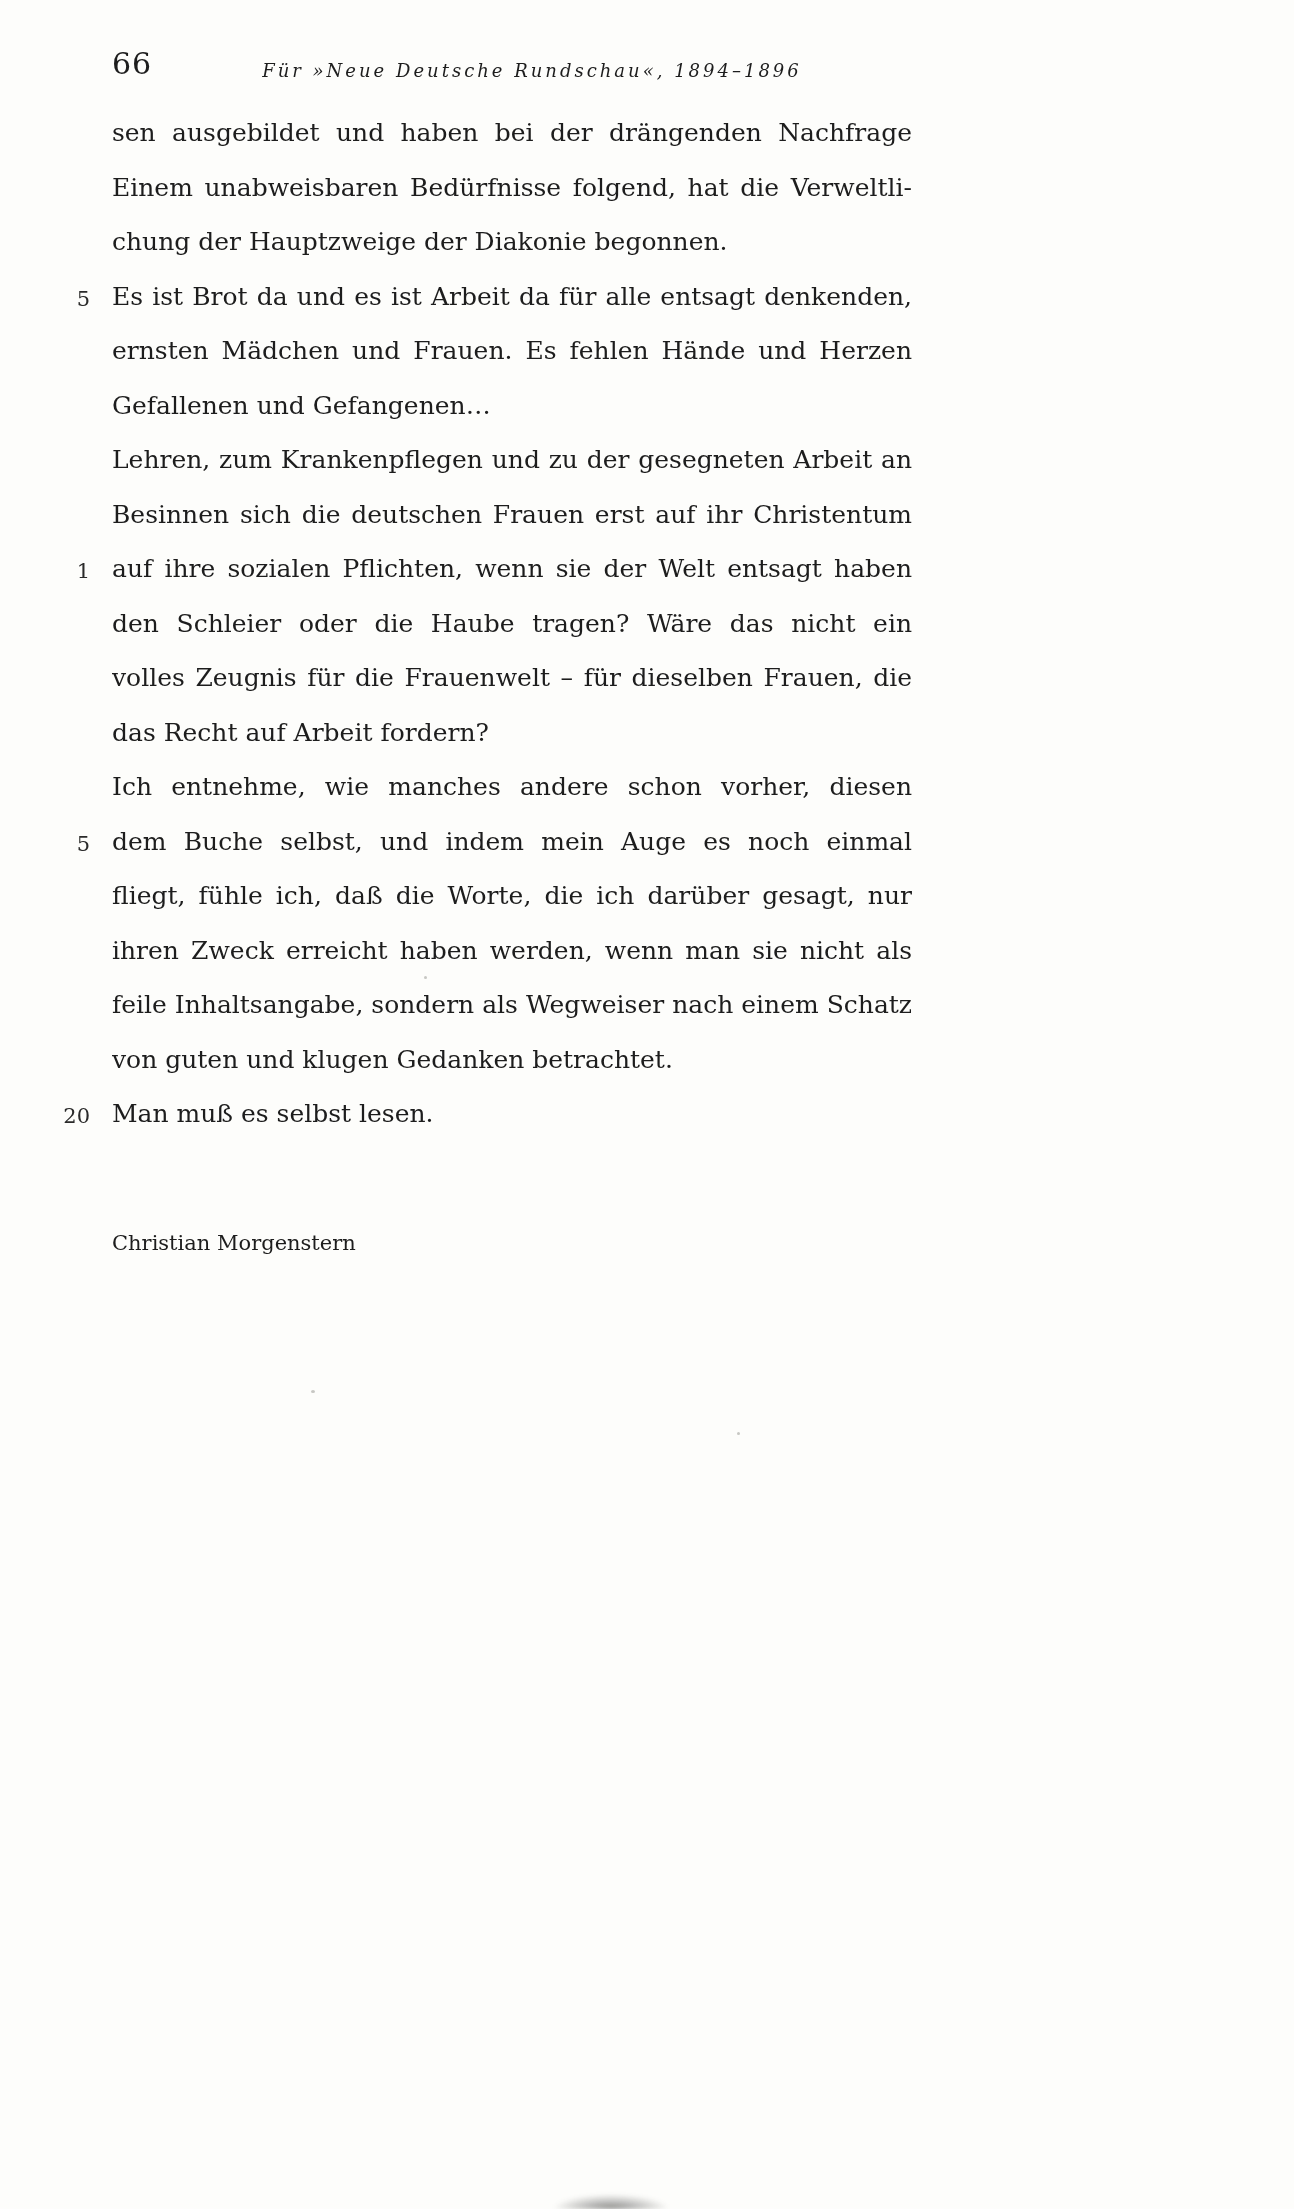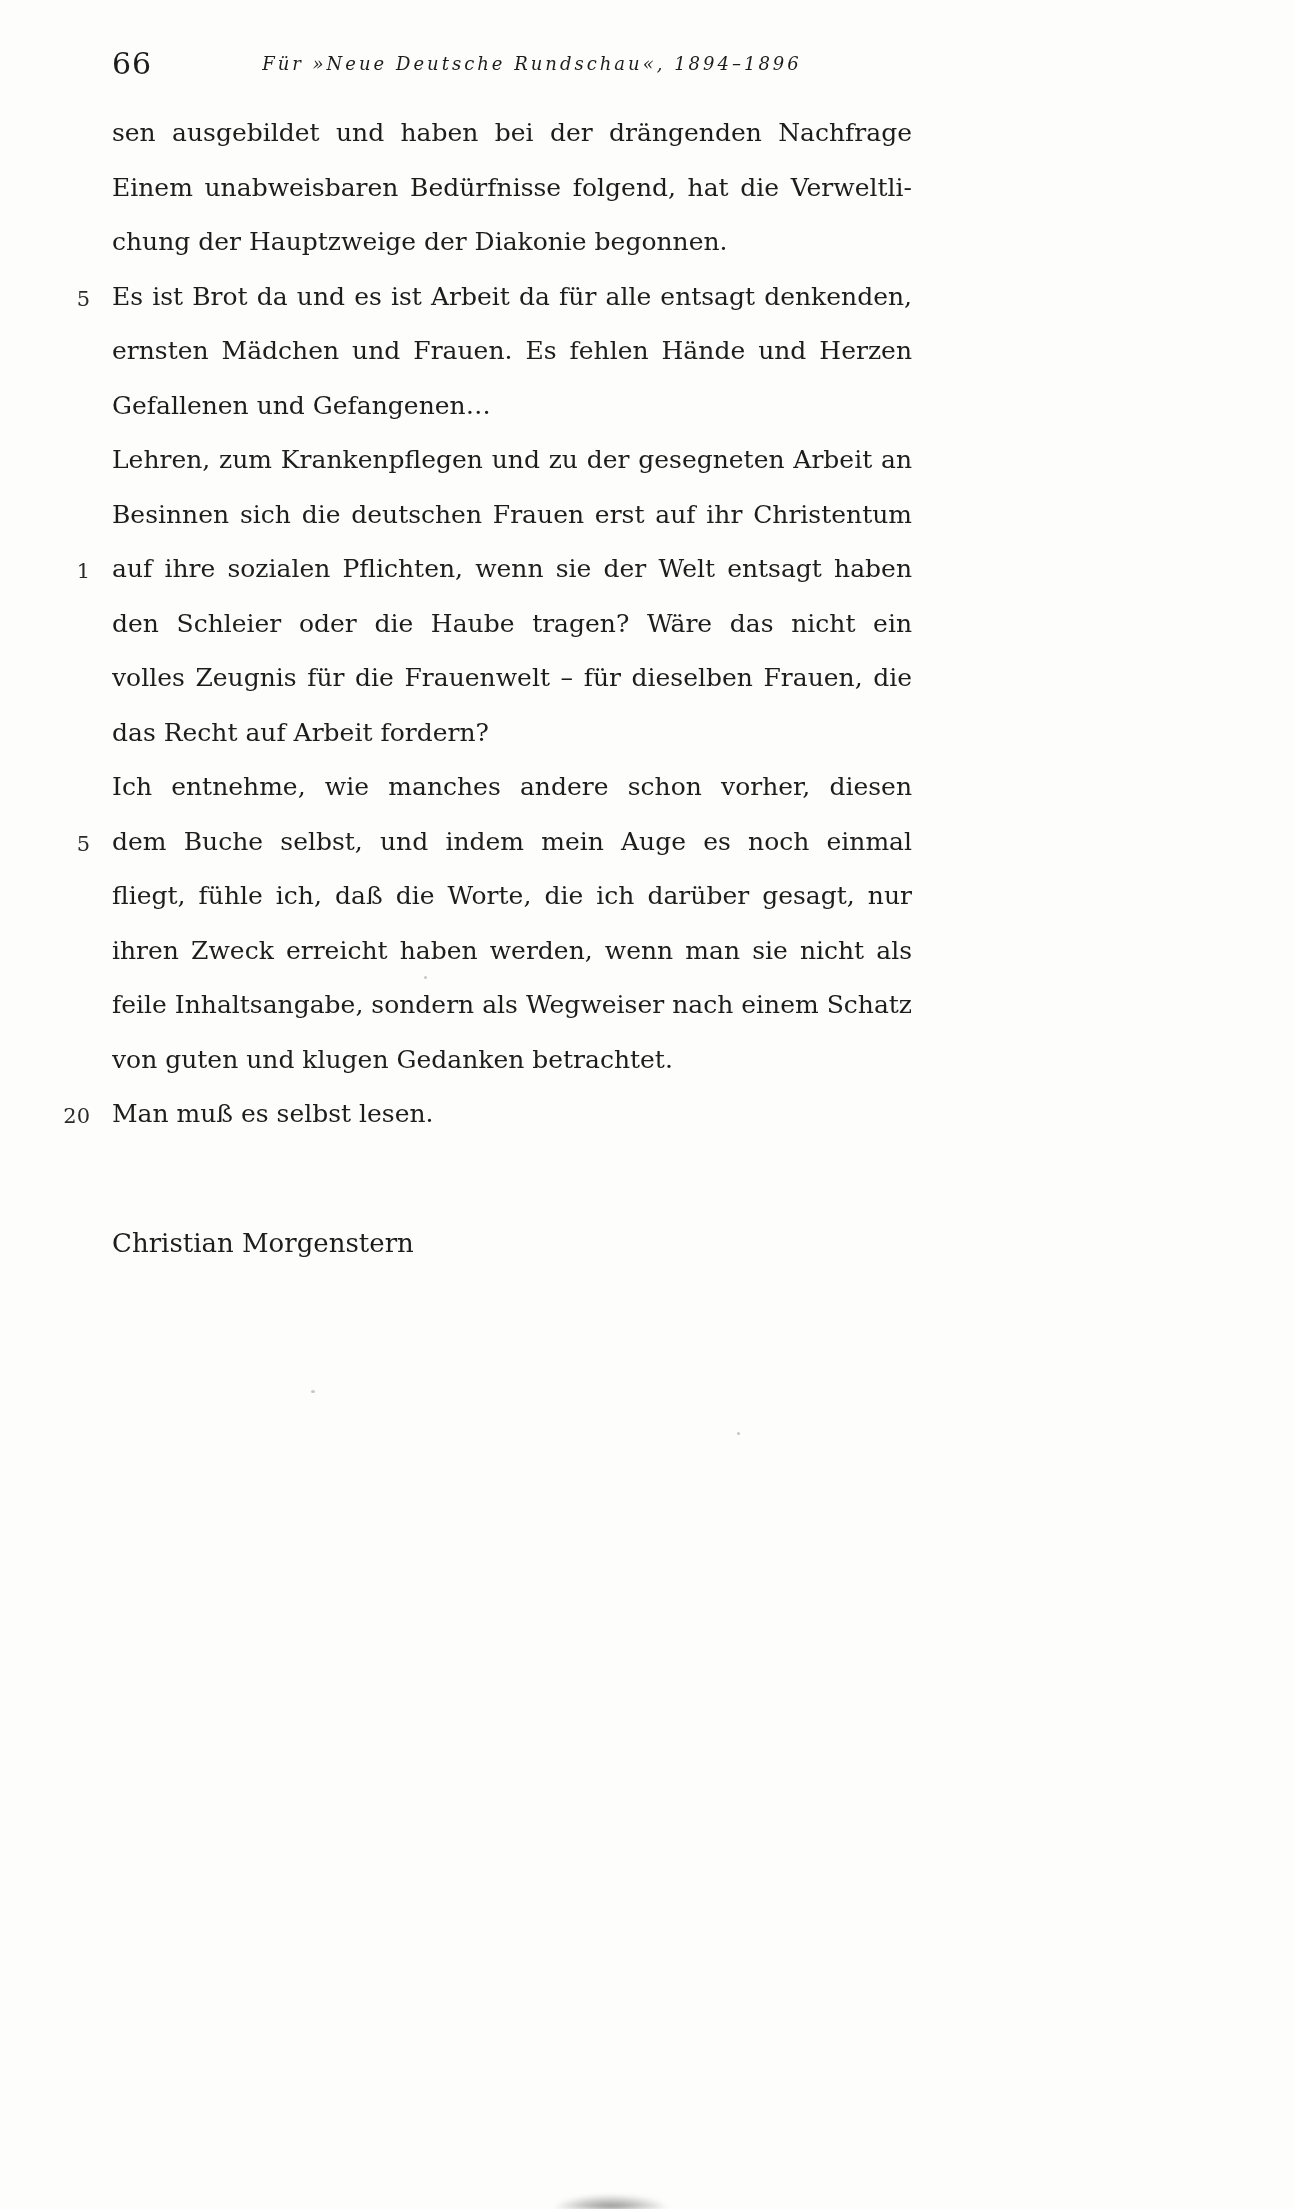--- a/index.html
+++ b/index.html
@@ -17,21 +17,21 @@
     color: #1d1d1d;
     overflow: hidden;
   }
   
   .pagehead {
     position: absolute;
     top: 46px;
     left: 112px;
     width: 820px;
     display: flex;
-    align-items: center;
+    align-items: flex-end;
   }
   .pagenum {
     font-size: 30px;
     letter-spacing: 1px;
   }
   .runhead {
     font-style: italic;
     font-size: 18px;
     letter-spacing: 3px;
     margin-left: 110px;
@@ -68,21 +68,21 @@
     max-height: 54.5px;
   }
   .line-row.last .linetext {
     text-align-last: left;
   }
   
   .signature {
     position: absolute;
     top: 1216px;
     left: 112px;
-    font-size: 26px;
+    font-size: 21px;
     line-height: 54px;
   }
   
   .speck {
     position: absolute;
     background: #9a9a96;
     border-radius: 50%;
     opacity: 0.55;
   }
   .speck.s1 { left: 424px; top: 976px;  width: 3px; height: 3px; }

